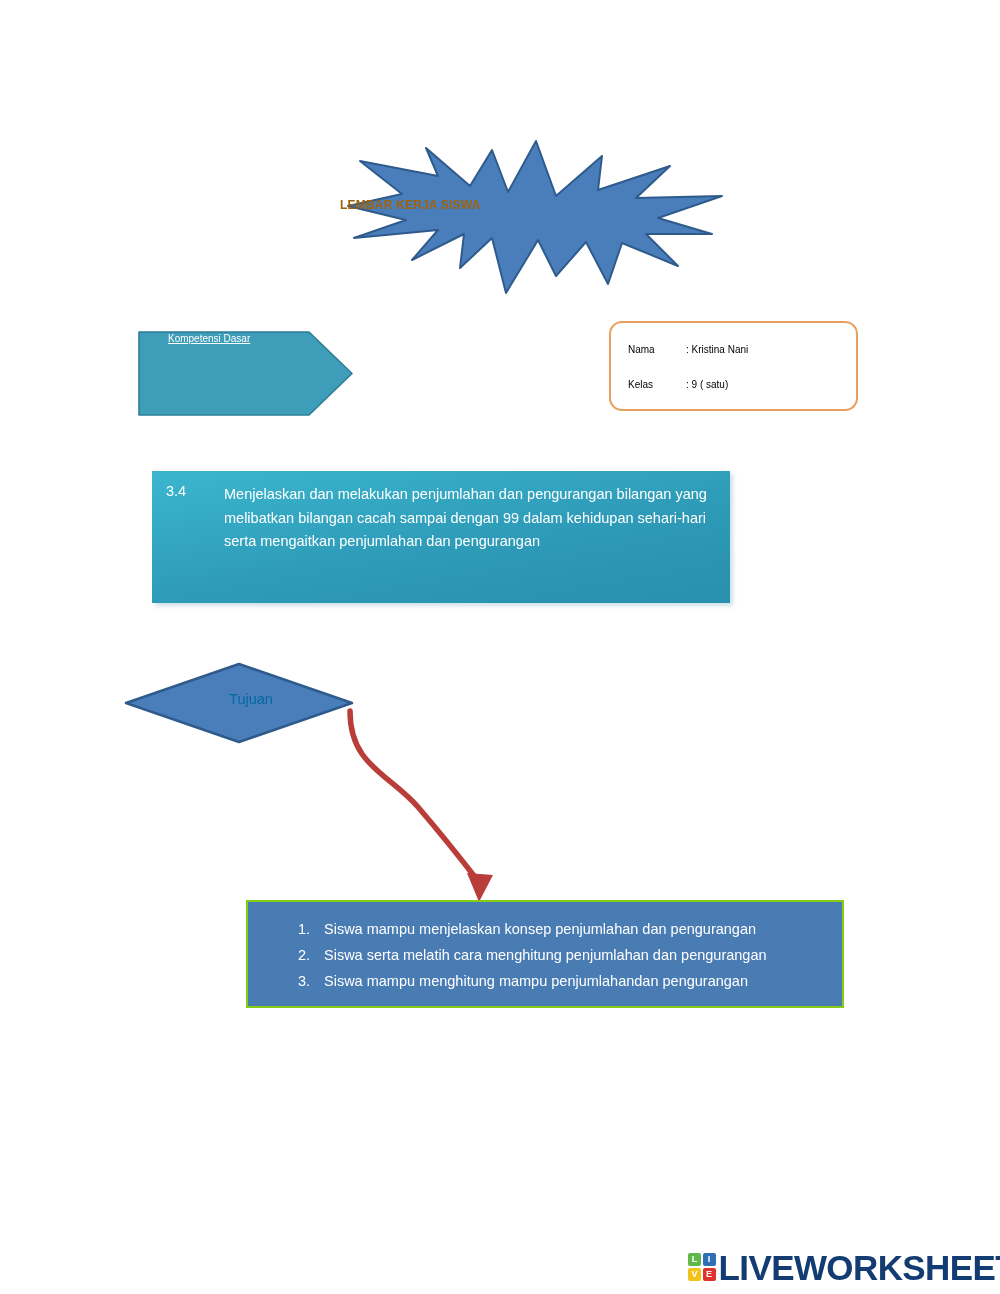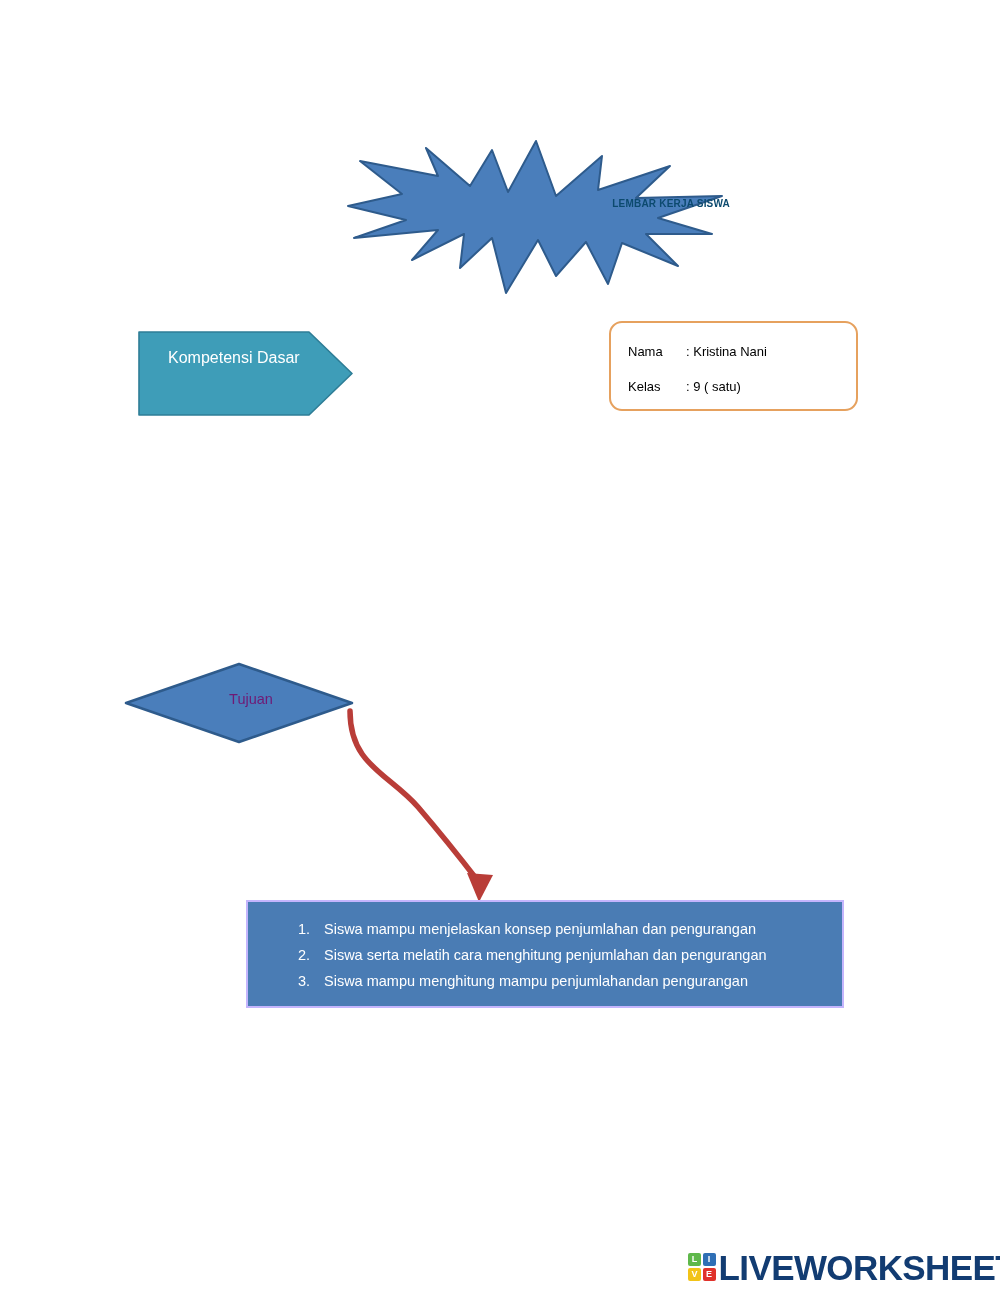--- a/index.html
+++ b/index.html
@@ -31,23 +31,23 @@
     left: 0;
     top: 0;
     width: 390px;
     height: 158px;
   }
   #title-burst .burst-label {
     position: absolute;
     left: 0;
     top: 60px;
     width: 390px;
-    text-align: right;
-    color: #0c4a6e;
-    font-size: 10px;
+    text-align: left;
+    color: #a16207;
+    font-size: 12px;
     font-weight: bold;
     letter-spacing: 0.2px;
   }
 
   
   #kd-arrow {
     position: absolute;
     left: 138px;
     top: 331px;
     width: 215px;
@@ -56,41 +56,42 @@
   #kd-arrow svg {
     position: absolute;
     left: 0;
     top: 0;
     width: 215px;
     height: 85px;
   }
   #kd-arrow .kd-label {
     position: absolute;
     left: 30px;
-    top: 18px;
-    color: #ffffff;
-    font-size: 16px;
+    top: 2px;
+    color: #ffffff;
+    font-size: 10px;
+    text-decoration: underline;
   }
 
   
   #identity-box {
     position: absolute;
     left: 609px;
     top: 321px;
     width: 249px;
     height: 90px;
     box-sizing: border-box;
     border: 2.4px solid #E6A15E;
     border-radius: 13px;
     background: #ffffff;
   }
   #identity-box .id-row {
     position: absolute;
     left: 17px;
-    font-size: 13px;
+    font-size: 10px;
     color: #000000;
     white-space: nowrap;
   }
   #identity-box .id-row.r1 { top: 21px; }
   #identity-box .id-row.r2 { top: 56px; }
   #identity-box .id-key {
     display: inline-block;
     width: 58px;
   }
 
@@ -135,21 +136,21 @@
     top: 0;
     width: 230px;
     height: 82px;
   }
   #tujuan-diamond .tj-label {
     position: absolute;
     left: 0;
     top: 29px;
     width: 230px;
     text-align: center;
-    color: #701a75;
+    color: #0369a1;
     font-size: 14.5px;
     padding-left: 24px;
     box-sizing: border-box;
   }
 
   
   #flow-arrow {
     position: absolute;
     left: 330px;
     top: 695px;
@@ -159,21 +160,21 @@
 
   
   #objectives-box {
     position: absolute;
     left: 246px;
     top: 900px;
     width: 598px;
     height: 108px;
     box-sizing: border-box;
     background: #4A7CB4;
-    border: 2px solid #c4b5fd;
+    border: 2px solid #84cc16;
   }
   #objectives-box ol {
     margin: 0;
     padding: 14px 0 0 66px;
     list-style: decimal;
     color: #ffffff;
   }
   #objectives-box li {
     font-size: 14.5px;
     line-height: 26px;
@@ -241,20 +242,24 @@
 
   <div id="identity-box">
     <div class="id-row r1">
       <span class="id-key">Nama</span><span>: Kristina Nani</span>
     </div>
     <div class="id-row r2">
       <span class="id-key">Kelas</span><span>: 9 ( satu)</span>
     </div>
   </div>
 
+  <div id="kd-content">
+    <div class="kd-num">3.4</div>
+    <div class="kd-text">Menjelaskan dan melakukan penjumlahan dan pengurangan bilangan yang   melibatkan bilangan cacah sampai dengan 99 dalam kehidupan sehari-hari serta mengaitkan penjumlahan dan pengurangan</div>
+  </div>
 
   <div id="tujuan-diamond">
     <svg viewBox="0 0 230 82" xmlns="http://www.w3.org/2000/svg">
       <polygon points="2,41 115,2 228,41 115,80" fill="#4A7EBB" stroke="#2E5B8C" stroke-width="2.5" stroke-linejoin="round"></polygon>
     </svg>
     <div class="tj-label">Tujuan</div>
   </div>
 
   <svg id="flow-arrow" viewBox="0 0 180 215" xmlns="http://www.w3.org/2000/svg">
     <path d="M 20 16 C 20 70, 58 78, 88 112 C 112 140, 128 160, 148 186" fill="none" stroke="#B93D38" stroke-width="5.5" stroke-linecap="round"></path>

